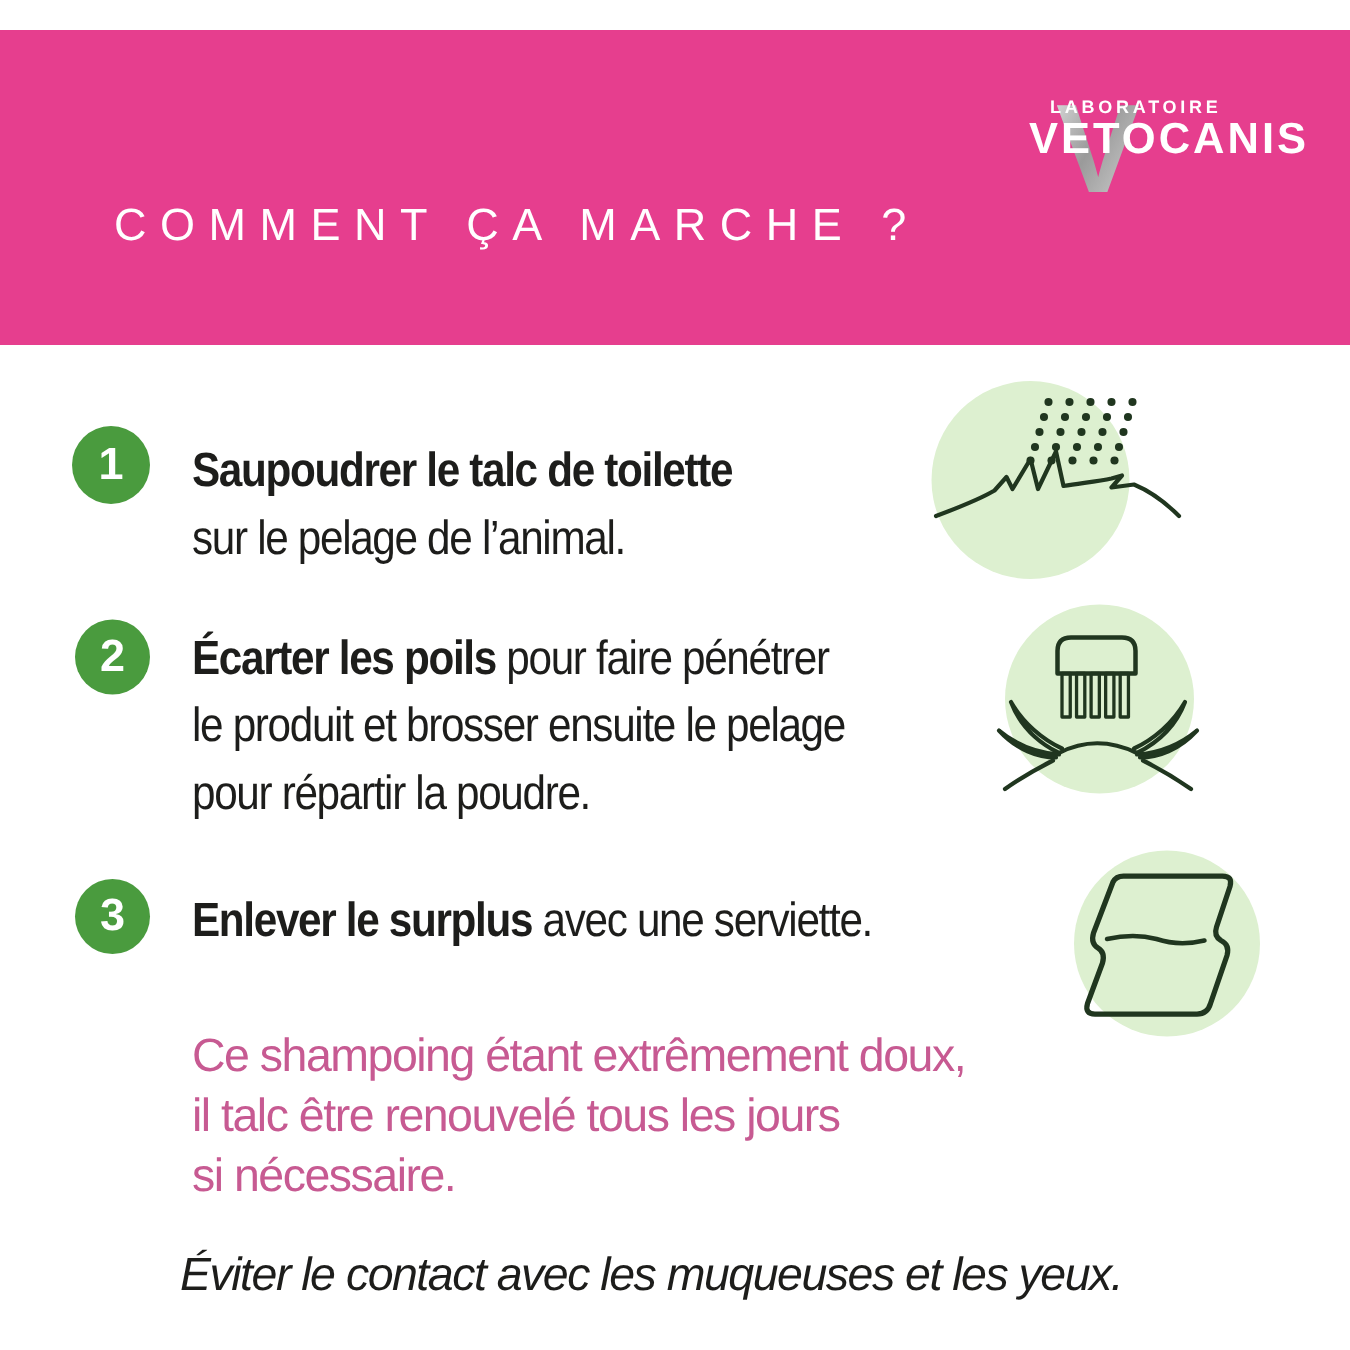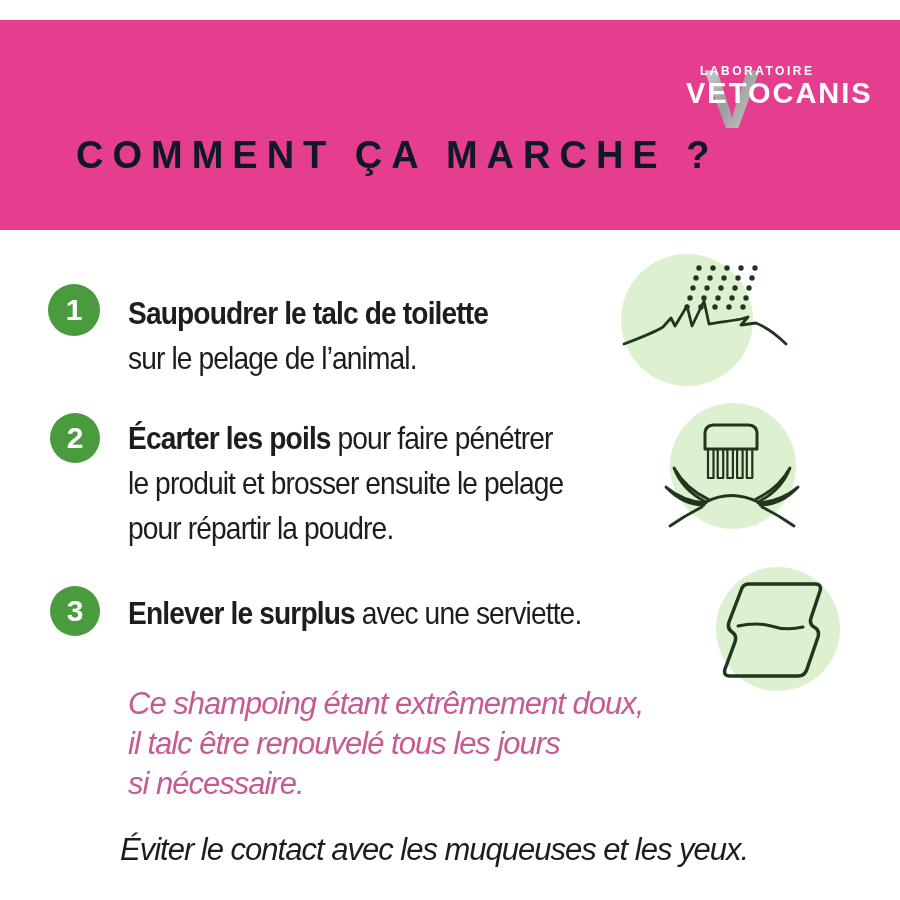--- a/index.html
+++ b/index.html
@@ -23,22 +23,22 @@
     font-size:29px;font-weight:bold;letter-spacing:2px;color:#ffffff;
     white-space:nowrap;
   }
   .logo-lab{
     left:700px;top:44px;width:173px;text-align:left;
     font-size:12px;font-weight:bold;letter-spacing:2.5px;color:#ffffff;
     white-space:nowrap;
   }
   .title1{
     left:76px;top:114px;
-    font-size:38px;font-weight:bold;letter-spacing:9px;
-    color:#0f172a;white-space:nowrap;
+    font-size:30px;font-weight:normal;letter-spacing:9px;
+    color:#ffffff;white-space:nowrap;
   }
   .title2{
     left:70px;top:155px;
     font-size:47px;font-weight:bold;letter-spacing:4px;
     color:#ffffff;white-space:nowrap;margin-top:48px;
   }
 
   
   .num{
     width:52px;height:52px;border-radius:50%;
@@ -61,21 +61,21 @@
   .txt3{left:128px;top:591px;}
 
   
   .icon1{left:590px;top:245px;}
   .icon2{left:620px;top:400px;}
   .icon3{left:690px;top:560px;}
 
   
   .note-pink{
     left:128px;top:684px;
-    font-size:31px;font-style:italic;letter-spacing:-1px;line-height:40px;
+    font-size:31px;letter-spacing:-1px;line-height:40px;
     color:#c75a92;white-space:nowrap;
   }
   .note-dark{
     left:120px;top:830px;
     font-size:31px;font-style:italic;letter-spacing:-1px;line-height:40px;
     color:#1d1d1b;white-space:nowrap;
   }
 </style>
 </head>
 <body>

